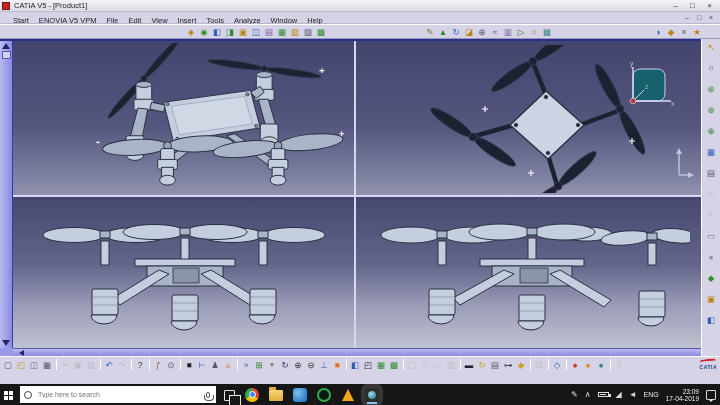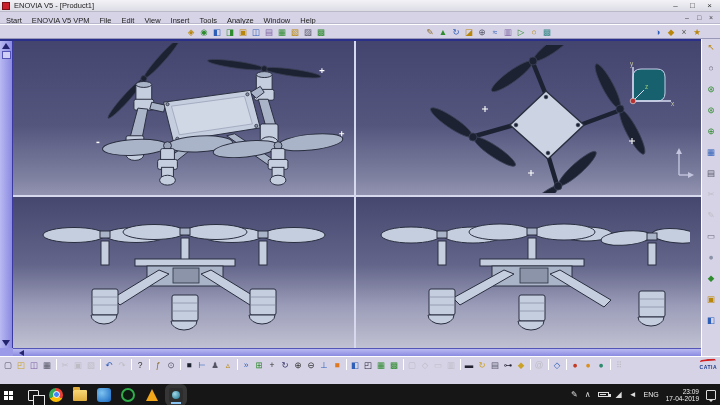--- a/index.html
+++ b/index.html
@@ -7,21 +7,21 @@
   #screen{position:relative;width:720px;height:405px;overflow:hidden;background:#d6d3e6;}
 
   
   .titlebar{position:absolute;left:0;top:0;width:720px;height:12px;background:linear-gradient(#f2f2f6,#dcdce6);border-bottom:1px solid #b9b9c9;display:flex;align-items:center;}
   .app-icon{width:8px;height:8px;margin:0 4px 0 2px;background:#c9202a;border:1px solid #7a0f16;}
   .title-text{font-size:7.5px;color:#222;}
   .win-controls{position:absolute;right:2px;top:0;display:flex;}
   .win-btn{width:17px;height:11px;font-size:8px;line-height:11px;text-align:center;color:#333;cursor:pointer;}
 
   
-  .menubar{position:absolute;left:0;top:12px;width:720px;height:12px;background:#d6d3e6;border-bottom:1px solid #b9b7cc;display:flex;align-items:center;padding-left:1px;}
+  .menubar{position:absolute;left:0;top:12px;width:720px;height:12px;background:#d6d3e6;border-bottom:1px solid #b9b7cc;display:flex;align-items:center;padding-left:8px;}
   .menu-item{display:inline-block;font-size:7.5px;color:#222;padding:0 5px;cursor:pointer;}
   .menu-item::first-letter{text-decoration:underline;}
   .mdi-controls{position:absolute;right:3px;top:0;display:flex;}
   .mdi-btn{width:12px;height:11px;font-size:7px;line-height:11px;text-align:center;color:#444;cursor:pointer;}
 
   
   .toolbar-top{position:absolute;left:0;top:24px;width:720px;height:15px;background:#d6d3e6;border-top:1px solid #fff;border-bottom:1px solid #9a98b8;}
   .tb-group{position:absolute;top:1px;display:flex;align-items:center;}
   .icon13{width:12px;height:12px;font-size:8.5px;line-height:12px;text-align:center;cursor:pointer;flex:0 0 auto;margin-right:1px;}
   .icon13.disabled{color:#aaa !important;opacity:.55;}
@@ -108,21 +108,21 @@
   .compass{position:absolute;right:26px;top:20px;}
   .corner-axis{position:absolute;right:6px;bottom:14px;}
 </style>
 </head>
 <body>
 
 <div id="screen">
 
   <div class="titlebar">
     <span class="app-icon"></span>
-    <span class="title-text">ENOVIA V5 - [Product1]</span>
+    <span class="title-text">CATIA V5 - [Product1]</span>
     <span class="win-controls">
       <span class="win-btn">–</span>
       <span class="win-btn">□</span>
       <span class="win-btn">×</span>
     </span>
   </div>
 
   <div class="menubar">
     <span><span class="menu-item">Start</span><span class="menu-item">ENOVIA V5 VPM</span><span class="menu-item">File</span><span class="menu-item">Edit</span><span class="menu-item">View</span><span class="menu-item">Insert</span><span class="menu-item">Tools</span><span class="menu-item">Analyze</span><span class="menu-item">Window</span><span class="menu-item">Help</span></span>
     <span class="mdi-controls">
@@ -500,20 +500,25 @@
       <span class="logo-swoosh"></span>
       <span class="logo-text">CATIA</span>
     </span>
   </div>
 
 
   <div class="taskbar">
     <span class="start-btn">
         <span class="win-logo"></span>
       </span>
+    <span class="search-box">
+      <span class="cortana"></span>
+      <input class="search-input" placeholder="Type here to search" style="">
+      <span class="mic"></span>
+    </span>
     <span class="tb-apps">
 
     <span class="tb-app ic-taskview"></span>
         <span class="tb-app ic-chrome"></span>
         <span class="tb-app ic-explorer"></span>
         <span class="tb-app ic-blueapp"></span>
         <span class="tb-app ic-greenapp"></span>
         <span class="tb-app ic-orangeapp"></span>
         <span class="tb-app ic-catia active"></span>
       </span>

